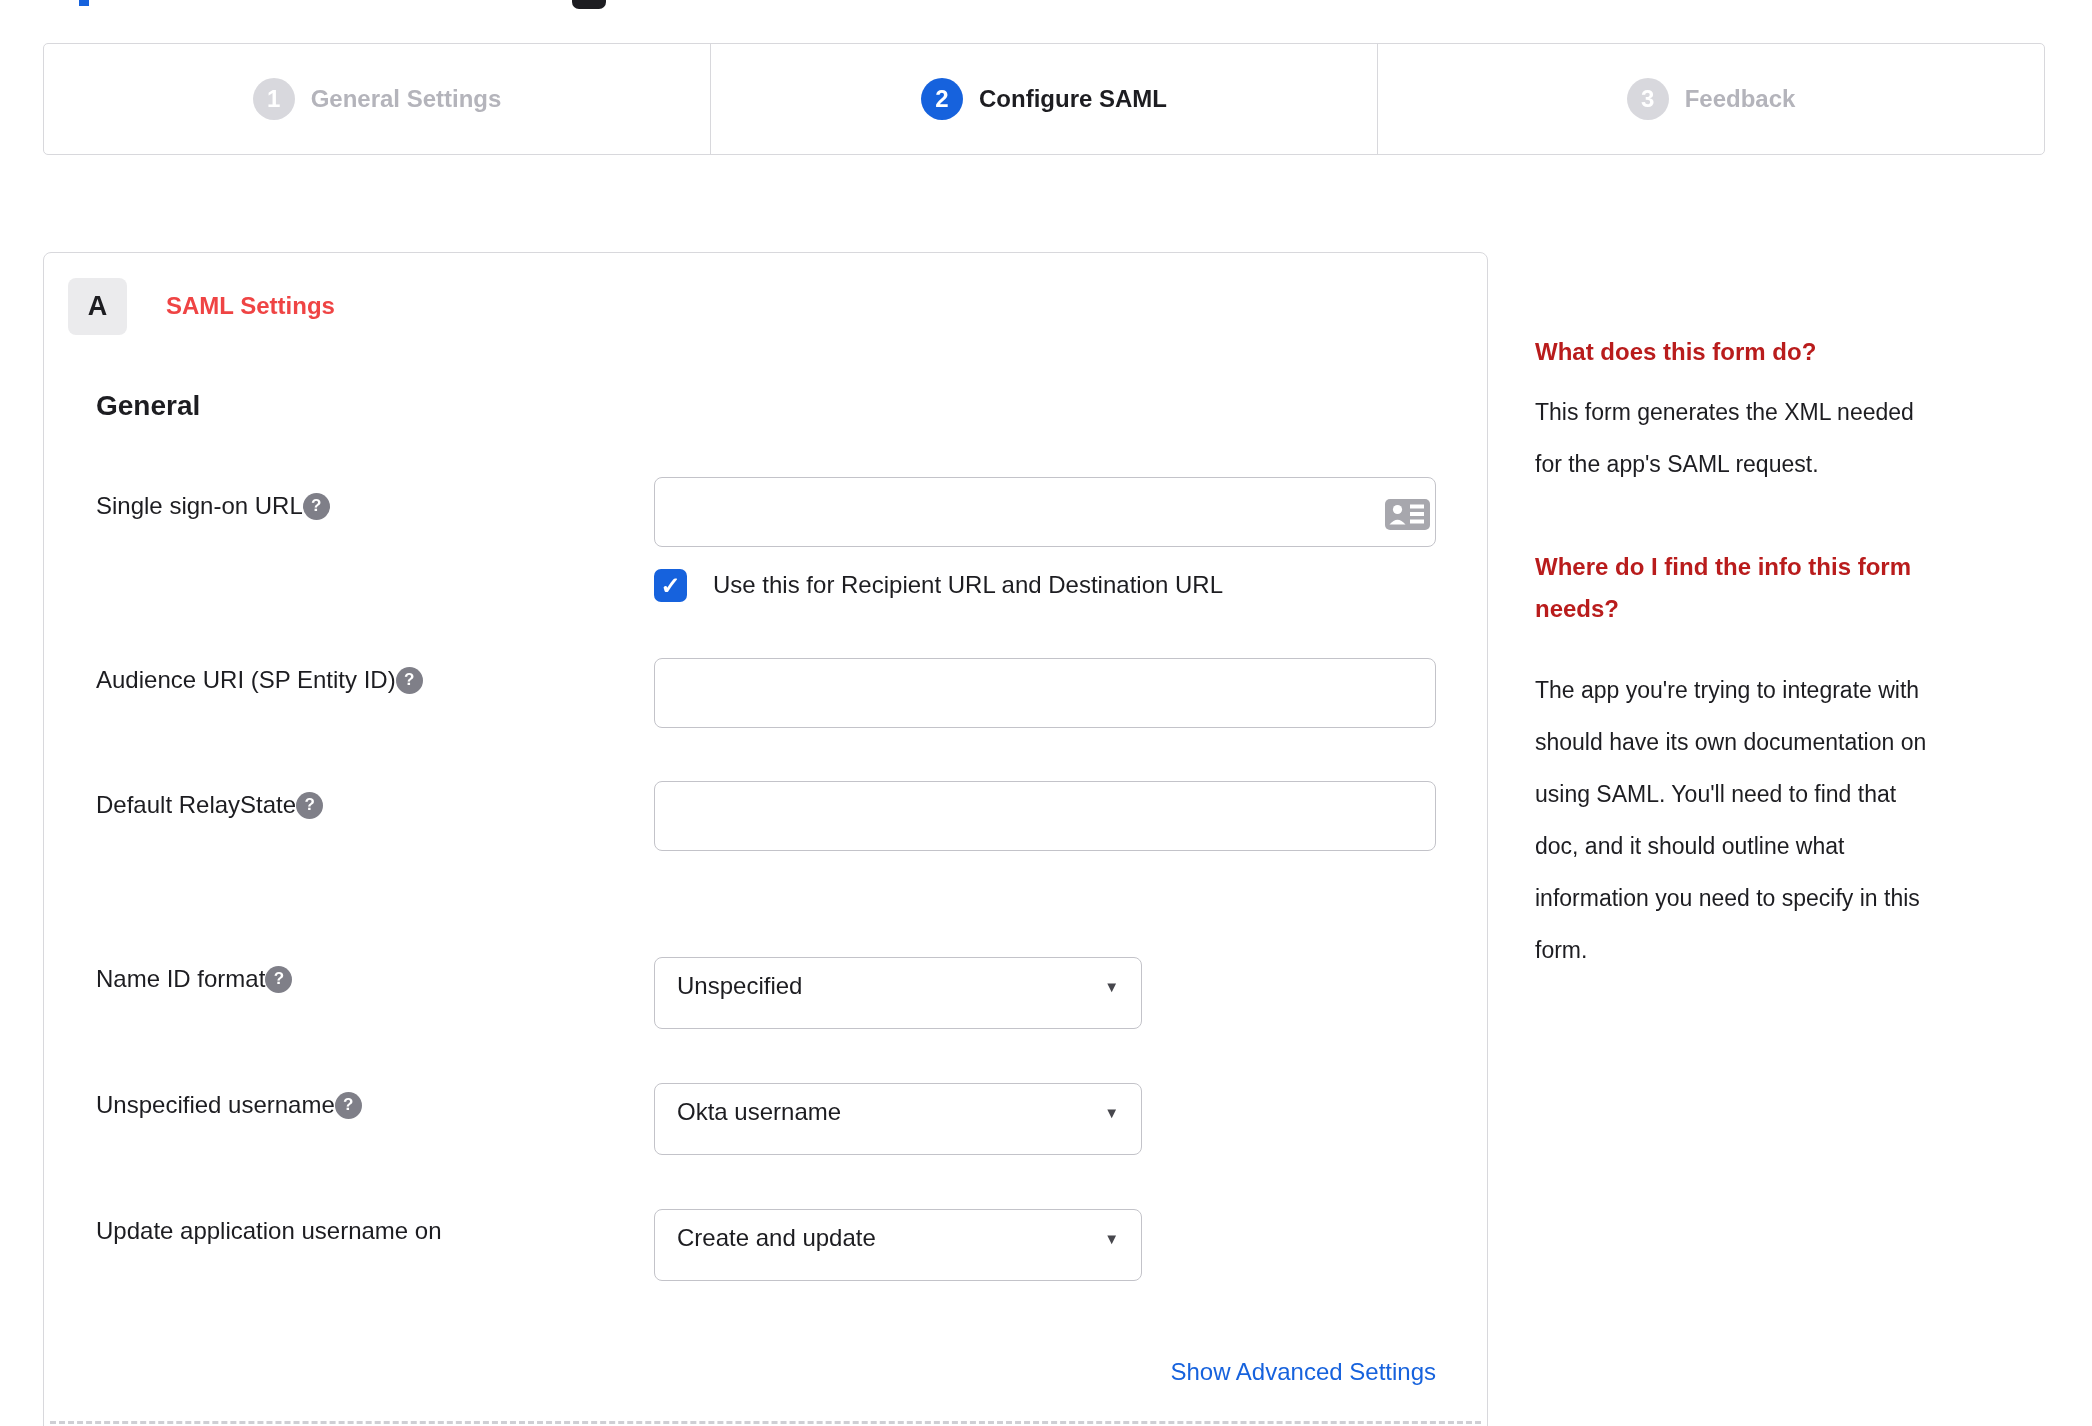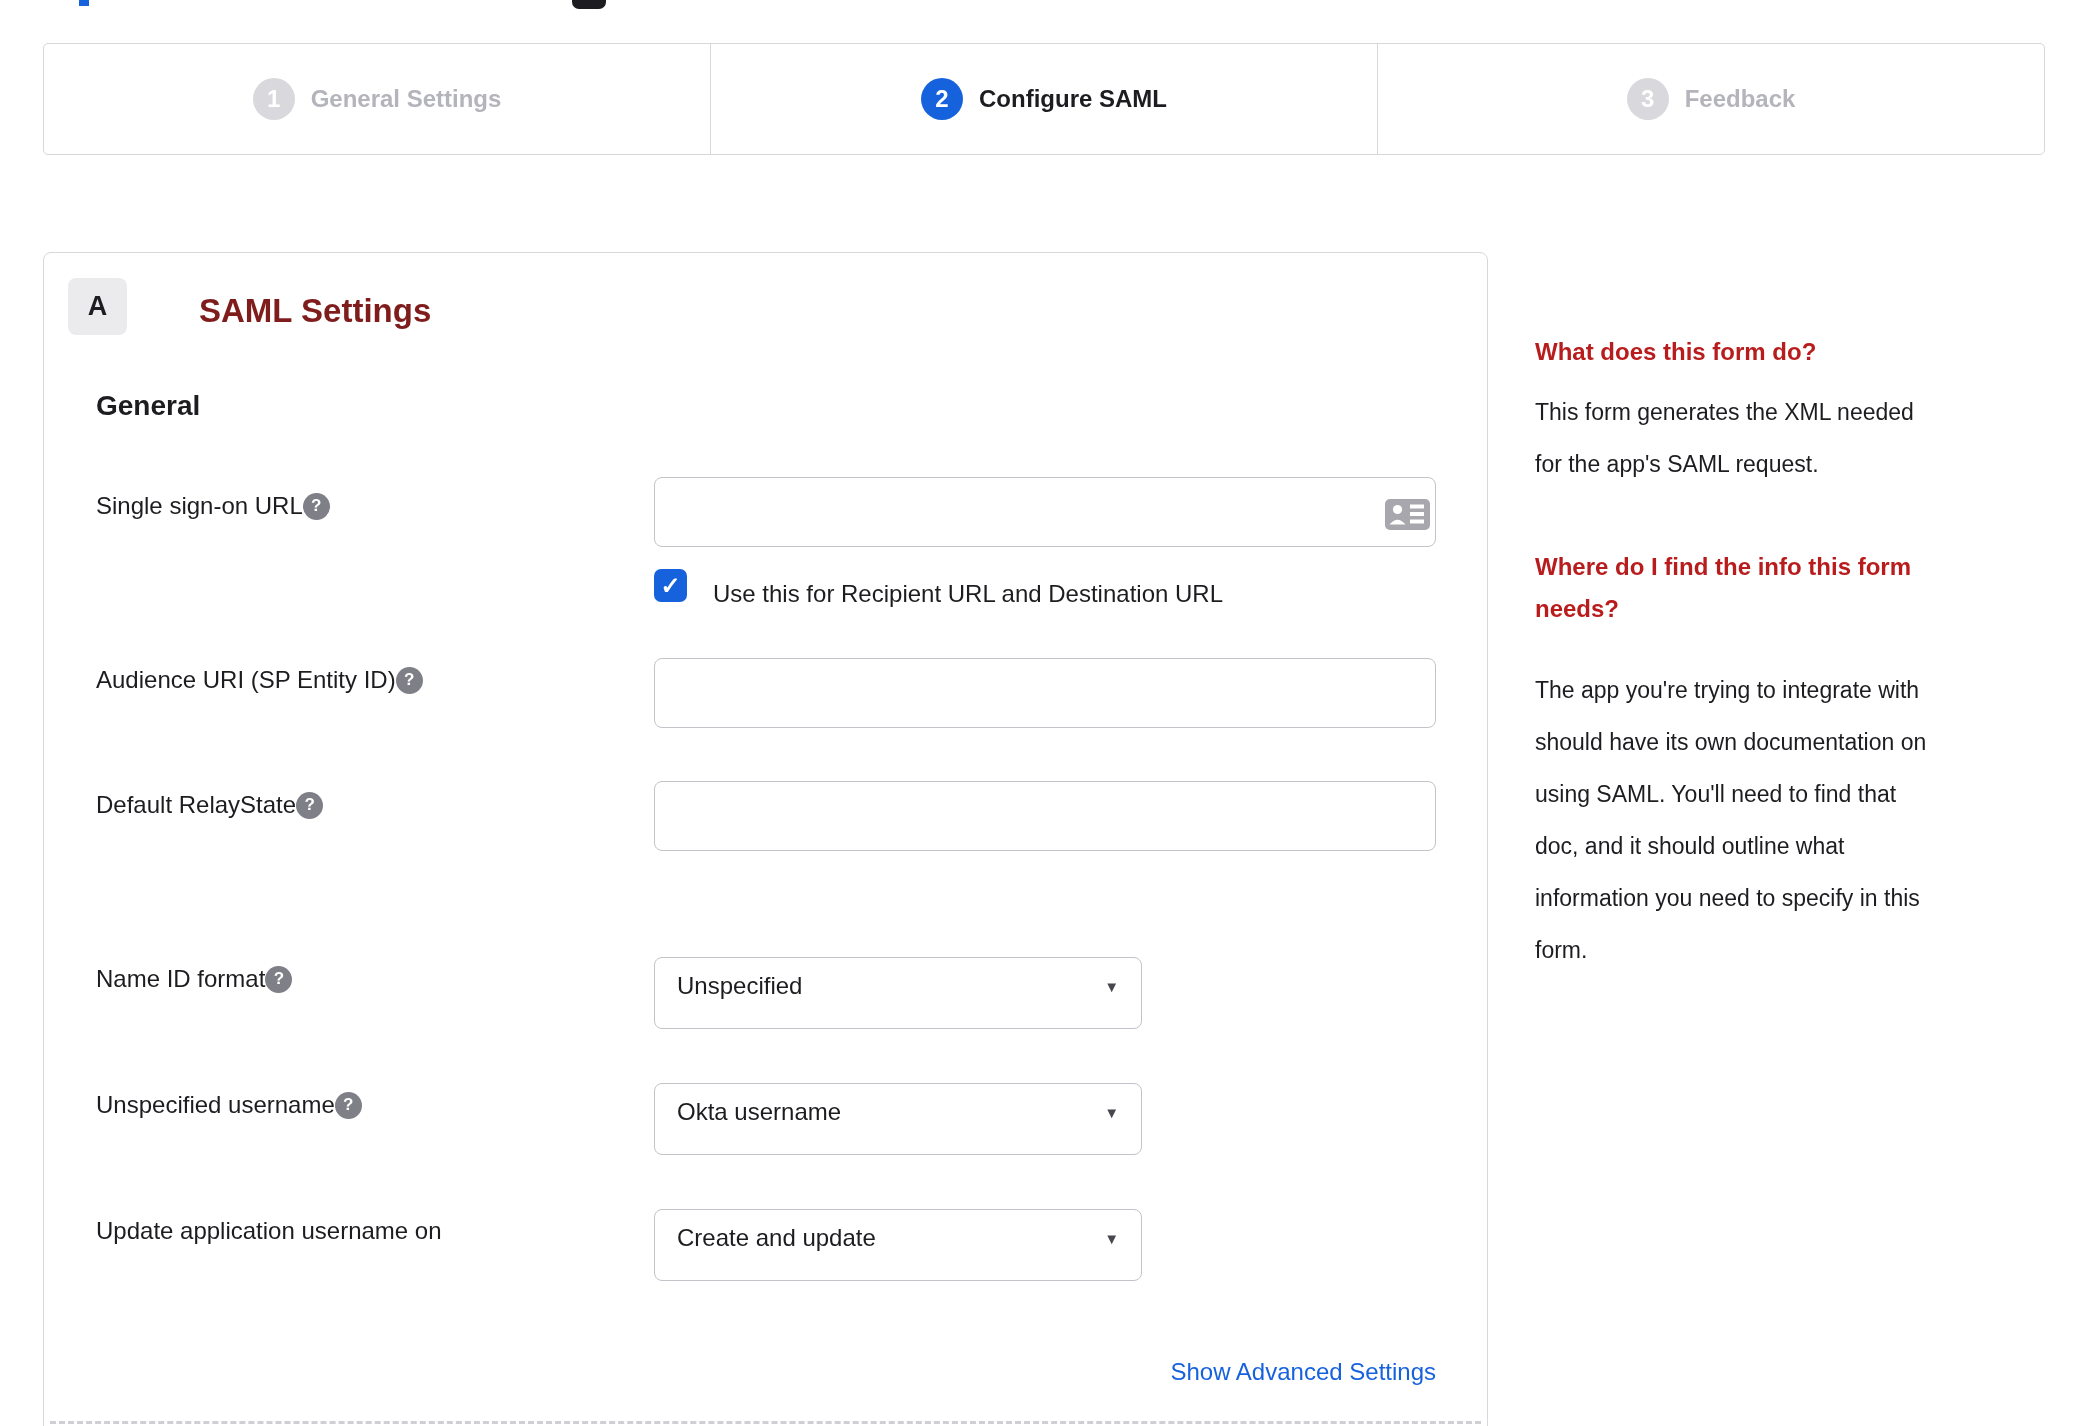--- a/index.html
+++ b/index.html
@@ -47,21 +47,21 @@
     background: #fff; border: 1px solid #d8d8dc; border-radius: 8px;
   }
   .badge-a {
     position: absolute; left: 24px; top: 25px; width: 59px; height: 57px;
     background: #ebebed; border-radius: 8px;
     font-size: 27px; font-weight: bold; color: #1d1d21;
     display: flex; align-items: center; justify-content: center;
   }
   .panel-title {
     position: absolute; left: 122px; top: 39px;
-    font-size: 33px; font-weight: bold; color: #7f1d1d; margin-left: 33px;
+    font-size: 24px; font-weight: bold; color: #ef4444;
   }
   .section-title {
     position: absolute; left: 52px; top: 137px;
     font-size: 28px; font-weight: bold; color: #1d1d21;
   }
   .field-label {
     position: absolute; left: 52px;
     font-size: 24px; color: #1d1d21;
     display: flex; align-items: center; white-space: nowrap;
   }
@@ -158,21 +158,21 @@
       <circle cx="12.5" cy="10.5" r="4.6" fill="#ffffff"></circle>
       <path d="M4.5 25.5 q8 -9.5 16 0 z" fill="#ffffff"></path>
       <rect x="25" y="5.5" width="14" height="4" fill="#ffffff"></rect>
       <rect x="25" y="13" width="14" height="4" fill="#ffffff"></rect>
       <rect x="25" y="20.5" width="14" height="4" fill="#ffffff"></rect>
     </svg>
   </span>
   <div class="checkbox" style="top:316px;">
     <span>✓</span>
   </div>
-  <div class="checkbox-label" style="top:327px;text-align:right;">Use this for Recipient URL and Destination URL</div>
+  <div class="checkbox-label" style="top:318px;text-align:right;">Use this for Recipient URL and Destination URL</div>
 
   <div class="field-label" style="top:413px;">
     <span>Audience URI (SP Entity ID)</span>
     <span class="help-icon">?</span>
   </div>
   <input class="text-input" style="top: 405px;" type="text" value="">
 
   <div class="field-label" style="top:538px;">
     <span>Default RelayState</span>
     <span class="help-icon">?</span>

